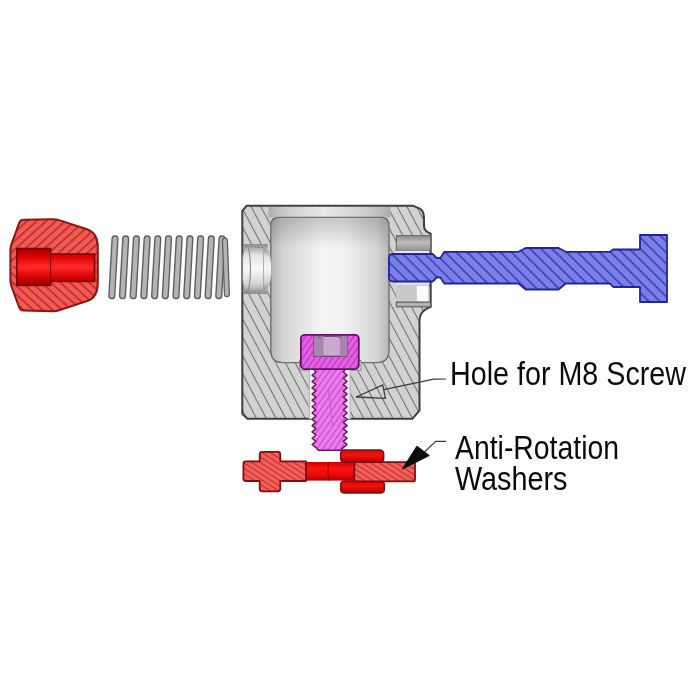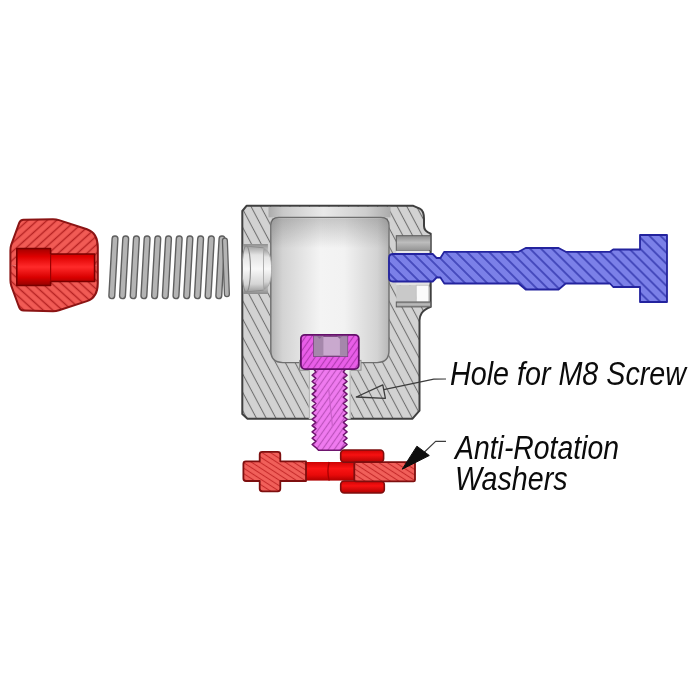--- a/index.html
+++ b/index.html
@@ -1,17 +1,17 @@
 <!DOCTYPE html>
 <html><head>
 <meta charset="utf-8">
 <style>
   html,body{margin:0;padding:0;background:#ffffff;}
   .stage{position:relative;width:700px;height:692px;background:#ffffff;overflow:hidden;
-         font-family:"Liberation Sans", sans-serif;font-style:italic;}
+         font-family:"Liberation Sans", sans-serif;}
   svg text{font-family:"Liberation Sans", sans-serif;}
 </style>
 </head>
 <body>
 
 <div class="stage">
 <svg width="700" height="700" viewBox="0 0 700 700" xmlns="http://www.w3.org/2000/svg">
   <defs>
 
     <pattern id="hBody" width="8.6" height="8" patternUnits="userSpaceOnUse" patternTransform="rotate(-28)">

